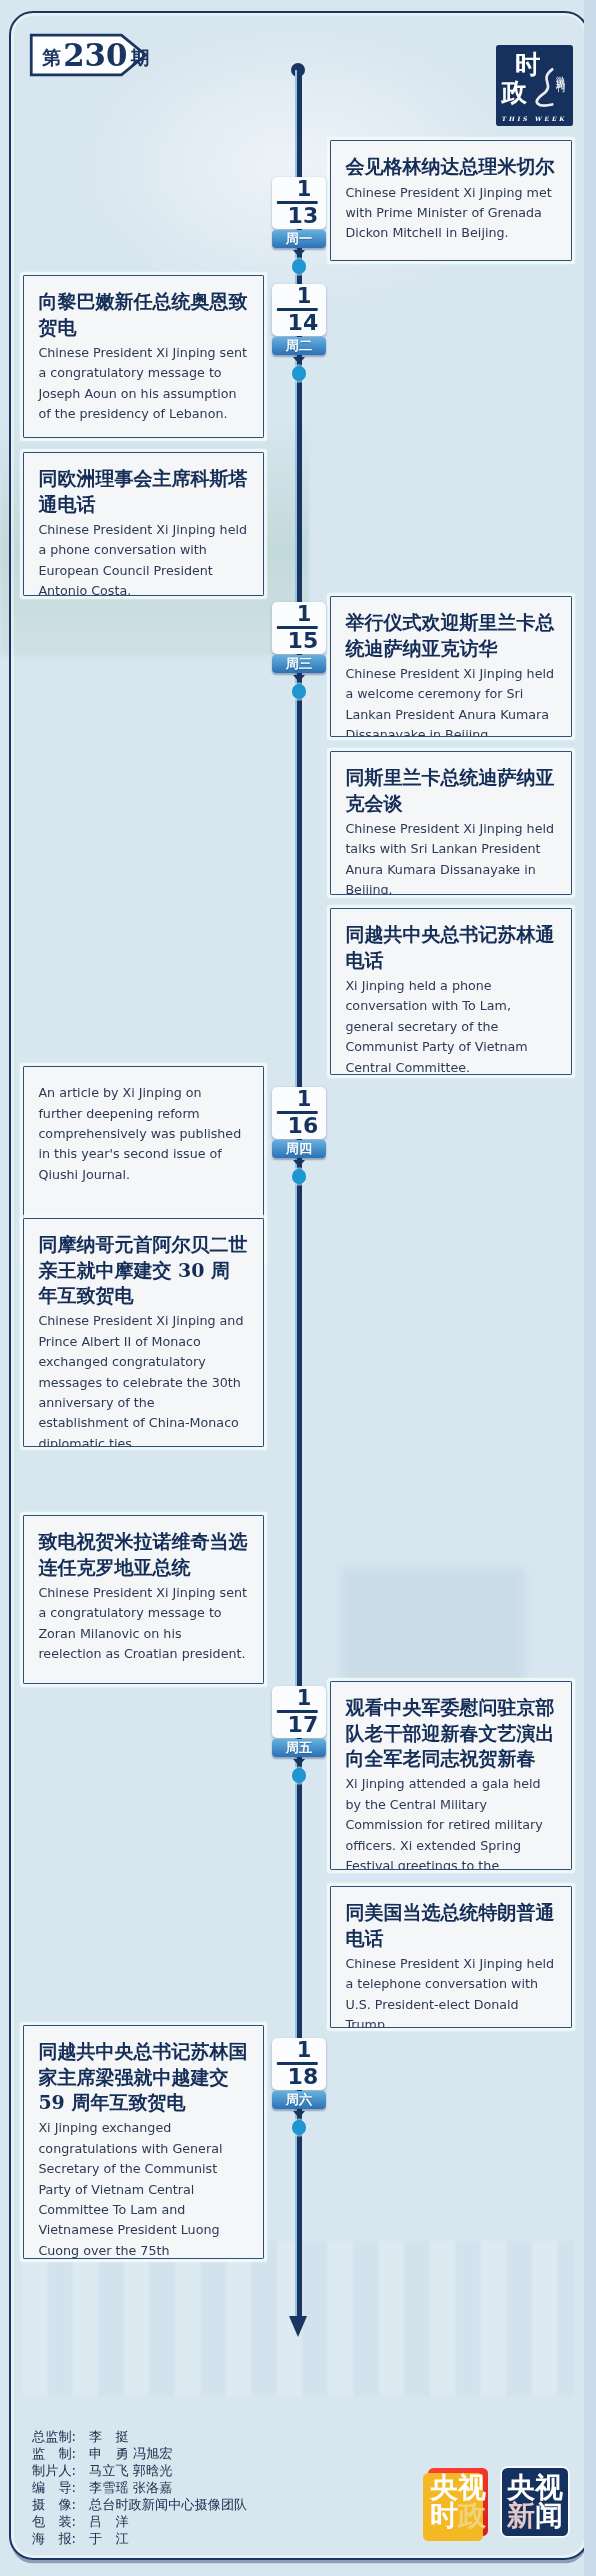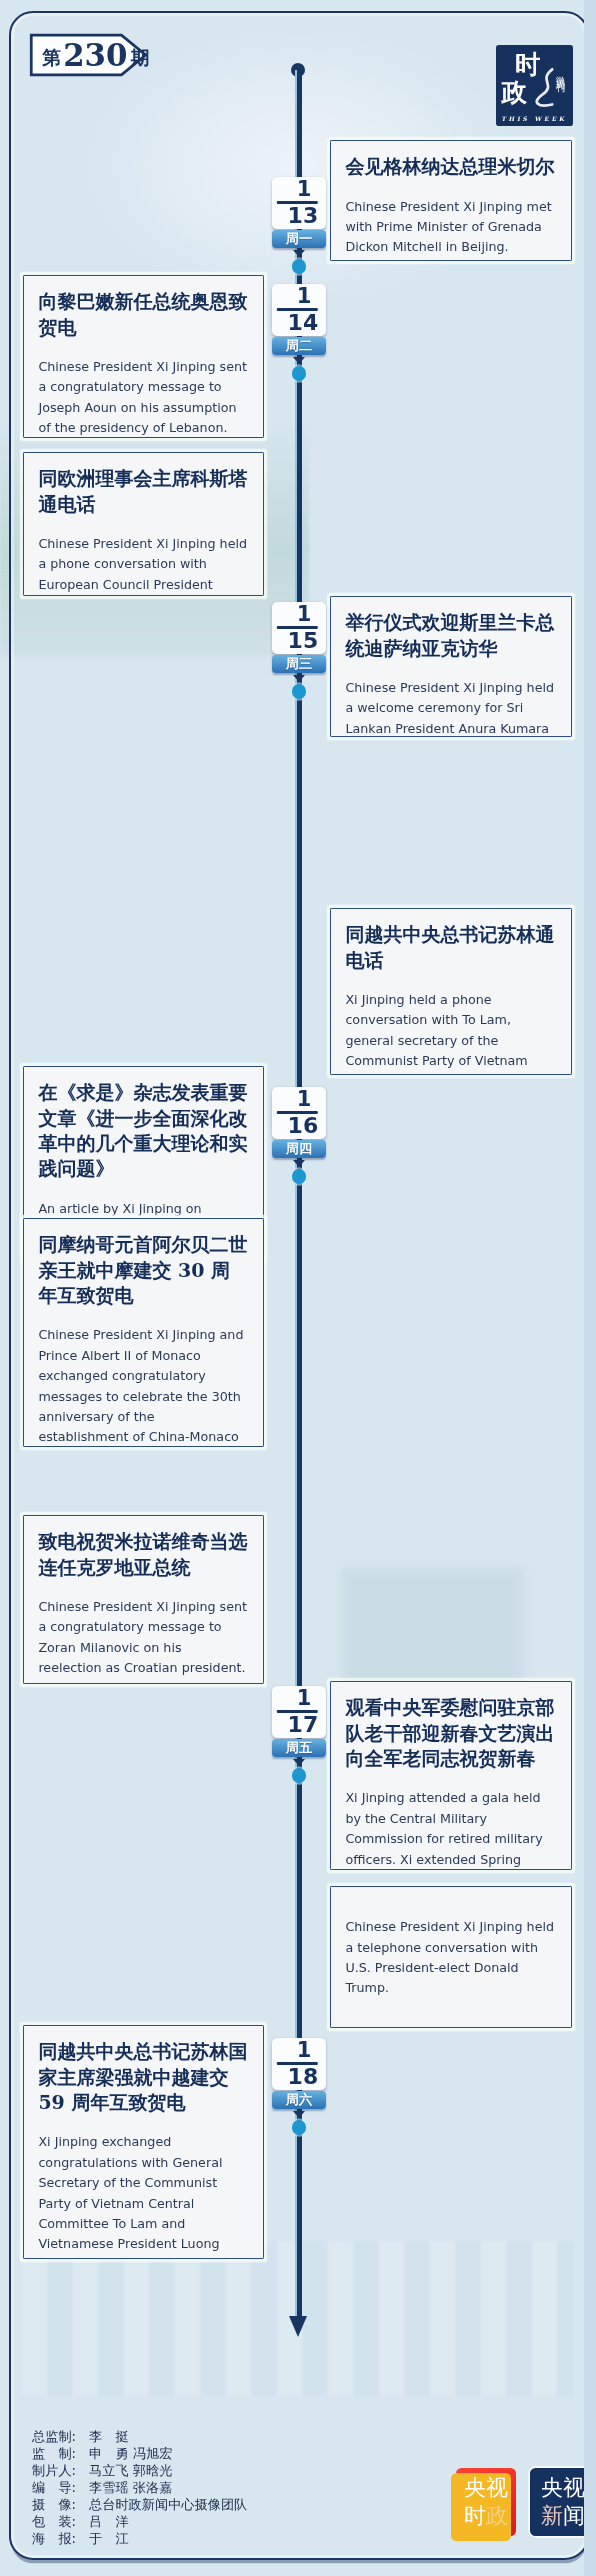--- a/index.html
+++ b/index.html
@@ -42,28 +42,28 @@
   .dm-chev{margin-top:2.2px;width:0;height:0;border-left:6px solid transparent;border-right:6px solid transparent;
            border-top:7.7px solid #1b3562;}
   .dm-dot{margin-top:2.2px;width:14.4px;height:14.4px;border-radius:50%;background:#1e97d1;
           box-shadow:0 0 0 1.7px rgba(215,235,246,.55);}
   
   .card{position:absolute;background:#f5f6f8;border:1.1px solid #2e4d7e;border-radius:1.1px;
         box-shadow:0 0 0 3.3px rgba(244,252,248,.8);padding:13.2px 14.4px 11px 14.4px;overflow:hidden;z-index:4;}
   .card.left{left:23px;width:210px;}
   .card.right{left:330px;width:211px;}
   .card .ttl{font-family:"DejaVu Serif",serif;font-weight:700;font-size:19px;line-height:25.4px;color:#152e58;}
-  .card .bdy{margin-top:17px;font-size:12.7px;line-height:20.4px;color:#2c3a55;}
+  .card .bdy{margin-top:3px;font-size:12.7px;line-height:20.4px;color:#2c3a55;}
   
   .credits{position:absolute;left:32px;top:2428px;color:#20304f;font-size:13.2px;line-height:17px;}
   .credits .row{display:flex;}
   .credits .lab{display:inline-block;min-width:57px;}
   
   .flogo{position:absolute;border-radius:5.5px;color:#fff;display:flex;flex-direction:column;
-         align-items:center;justify-content:center;font-weight:400;font-size:22px;line-height:28px;z-index:6;margin-left:28px;}
+         align-items:center;justify-content:center;font-weight:700;font-size:28px;line-height:28px;z-index:6;}
   .flogo-red{left:428px;top:2468px;width:60px;height:68px;background:linear-gradient(155deg,#ff4133,#d41d1d);}
   .flogo-red::before{content:"";position:absolute;left:-5px;bottom:-5px;width:60px;height:68px;border-radius:5.5px;
          background:#f4b824;z-index:-1;}
   .flogo-navy{left:502px;top:2468px;width:66px;height:68px;background:#14315f;box-shadow:0 0 0 1.7px rgba(255,255,255,.85);}
   .flogo .l2 em{font-style:normal;color:#f3d37a;}
   .flogo-navy .l2 em{color:#e6c8c4;}
 </style>
 </head>
 <body>
 
@@ -167,41 +167,45 @@
     <div class="bdy">Chinese President Xi Jinping sent a congratulatory message to Joseph Aoun on his assumption of the presidency of Lebanon.</div>
   </div>
   <div class="card left" style="top:452px;height:118px">
     <div class="ttl">同欧洲理事会主席科斯塔通电话</div>
     <div class="bdy">Chinese President Xi Jinping held a phone conversation with European Council President Antonio Costa.</div>
   </div>
   <div class="card right" style="top:596px;height:115px">
     <div class="ttl">举行仪式欢迎斯里兰卡总统迪萨纳亚克访华</div>
     <div class="bdy">Chinese President Xi Jinping held a welcome ceremony for Sri Lankan President Anura Kumara Dissanayake in Beijing.</div>
   </div>
+  <div class="card right" style="top:751px;height:118px">
+    <div class="ttl">同斯里兰卡总统迪萨纳亚克会谈</div>
+    <div class="bdy">Chinese President Xi Jinping held talks with Sri Lankan President Anura Kumara Dissanayake in Beijing.</div>
+  </div>
   <div class="card right" style="top:908px;height:141px">
     <div class="ttl">同越共中央总书记苏林通电话</div>
     <div class="bdy">Xi Jinping held a phone conversation with To Lam, general secretary of the Communist Party of Vietnam Central Committee.</div>
   </div>
   <div class="card left" style="top:1066px;height:169px">
-    <div class="ttl">在《求是》杂志发表重要文章《进一步全面深化改革中的几个重大理论和实践问题》</div>
     <div class="bdy">An article by Xi Jinping on further deepening reform comprehensively was published in this year's second issue of Qiushi Journal.</div>
   </div>
   <div class="card left" style="top:1218px;height:203px">
     <div class="ttl">同摩纳哥元首阿尔贝二世亲王就中摩建交 30 周年互致贺电</div>
     <div class="bdy">Chinese President Xi Jinping and Prince Albert II of Monaco exchanged congratulatory messages to celebrate the 30th anniversary of the establishment of China-Monaco diplomatic ties.</div>
   </div>
   <div class="card left" style="top:1515px;height:143px">
     <div class="ttl">致电祝贺米拉诺维奇当选连任克罗地亚总统</div>
     <div class="bdy">Chinese President Xi Jinping sent a congratulatory message to Zoran Milanovic on his reelection as Croatian president.</div>
   </div>
   <div class="card right" style="top:1681px;height:163px">
     <div class="ttl">观看中央军委慰问驻京部队老干部迎新春文艺演出向全军老同志祝贺新春</div>
     <div class="bdy">Xi Jinping attended a gala held by the Central Military Commission for retired military officers. Xi extended Spring Festival greetings to the country's military veterans.</div>
   </div>
   <div class="card right" style="top:1886px;height:116px">
+    <div class="ttl">同美国当选总统特朗普通电话</div>
     <div class="bdy">Chinese President Xi Jinping held a telephone conversation with U.S. President-elect Donald Trump.</div>
   </div>
   <div class="card left" style="top:2025px;height:208px">
     <div class="ttl">同越共中央总书记苏林国家主席梁强就中越建交 59 周年互致贺电</div>
     <div class="bdy">Xi Jinping exchanged congratulations with General Secretary of the Communist Party of Vietnam Central Committee To Lam and Vietnamese President Luong Cuong over the 75th anniversary of diplomatic ties.</div>
   </div>
 
   <div class="credits">
     <div class="row">
         <span class="lab">总监制:</span>

